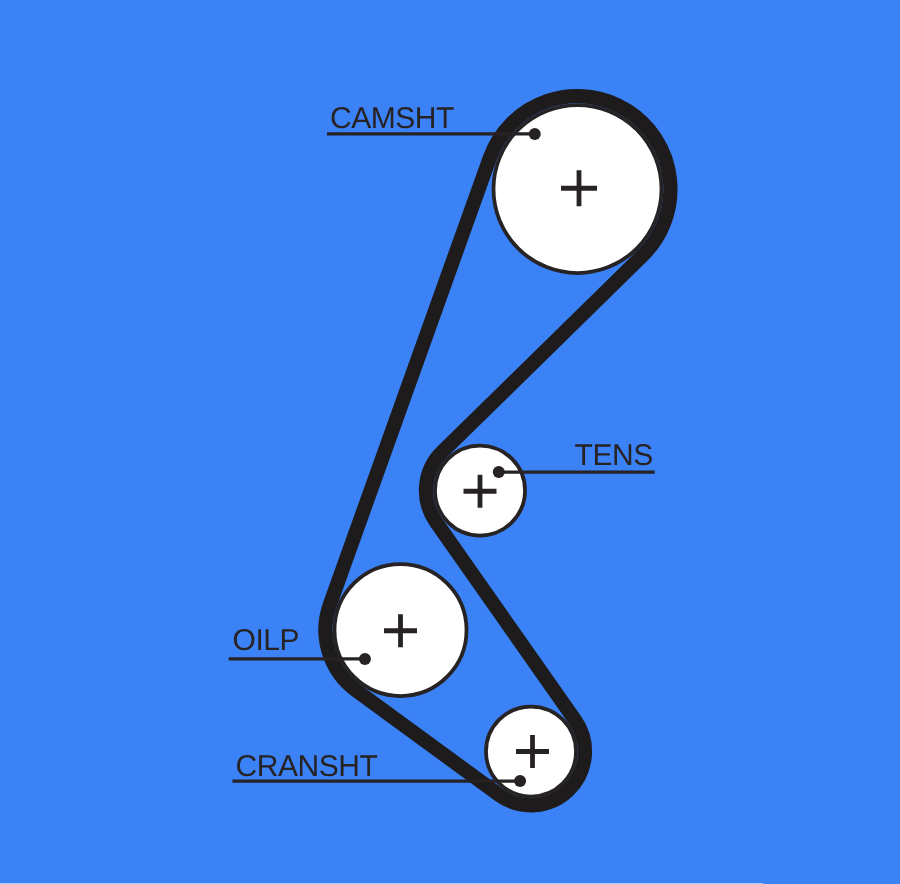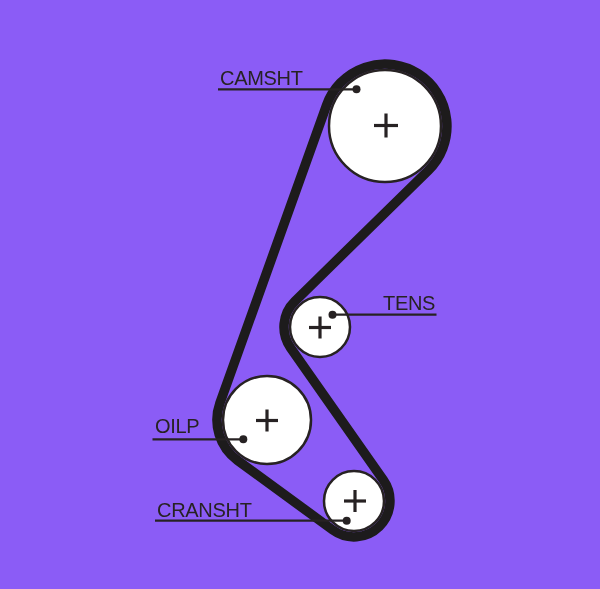--- a/index.html
+++ b/index.html
@@ -8,21 +8,21 @@
     width: 600px;
     height: 589px;
     background: #ffffff;
     overflow: hidden;
     font-family: "Liberation Sans", sans-serif;
   }
   .canvas {
     position: relative;
     width: 600px;
     height: 589px;
-    background: #8b5cf6;
+    background: #3b82f6;
   }
   svg { display: block; }
   .belt {
     fill: none;
     stroke: #1d1b1c;
     stroke-width: 9.5;
     stroke-linejoin: round;
     stroke-linecap: round;
   }
   .pulley {

